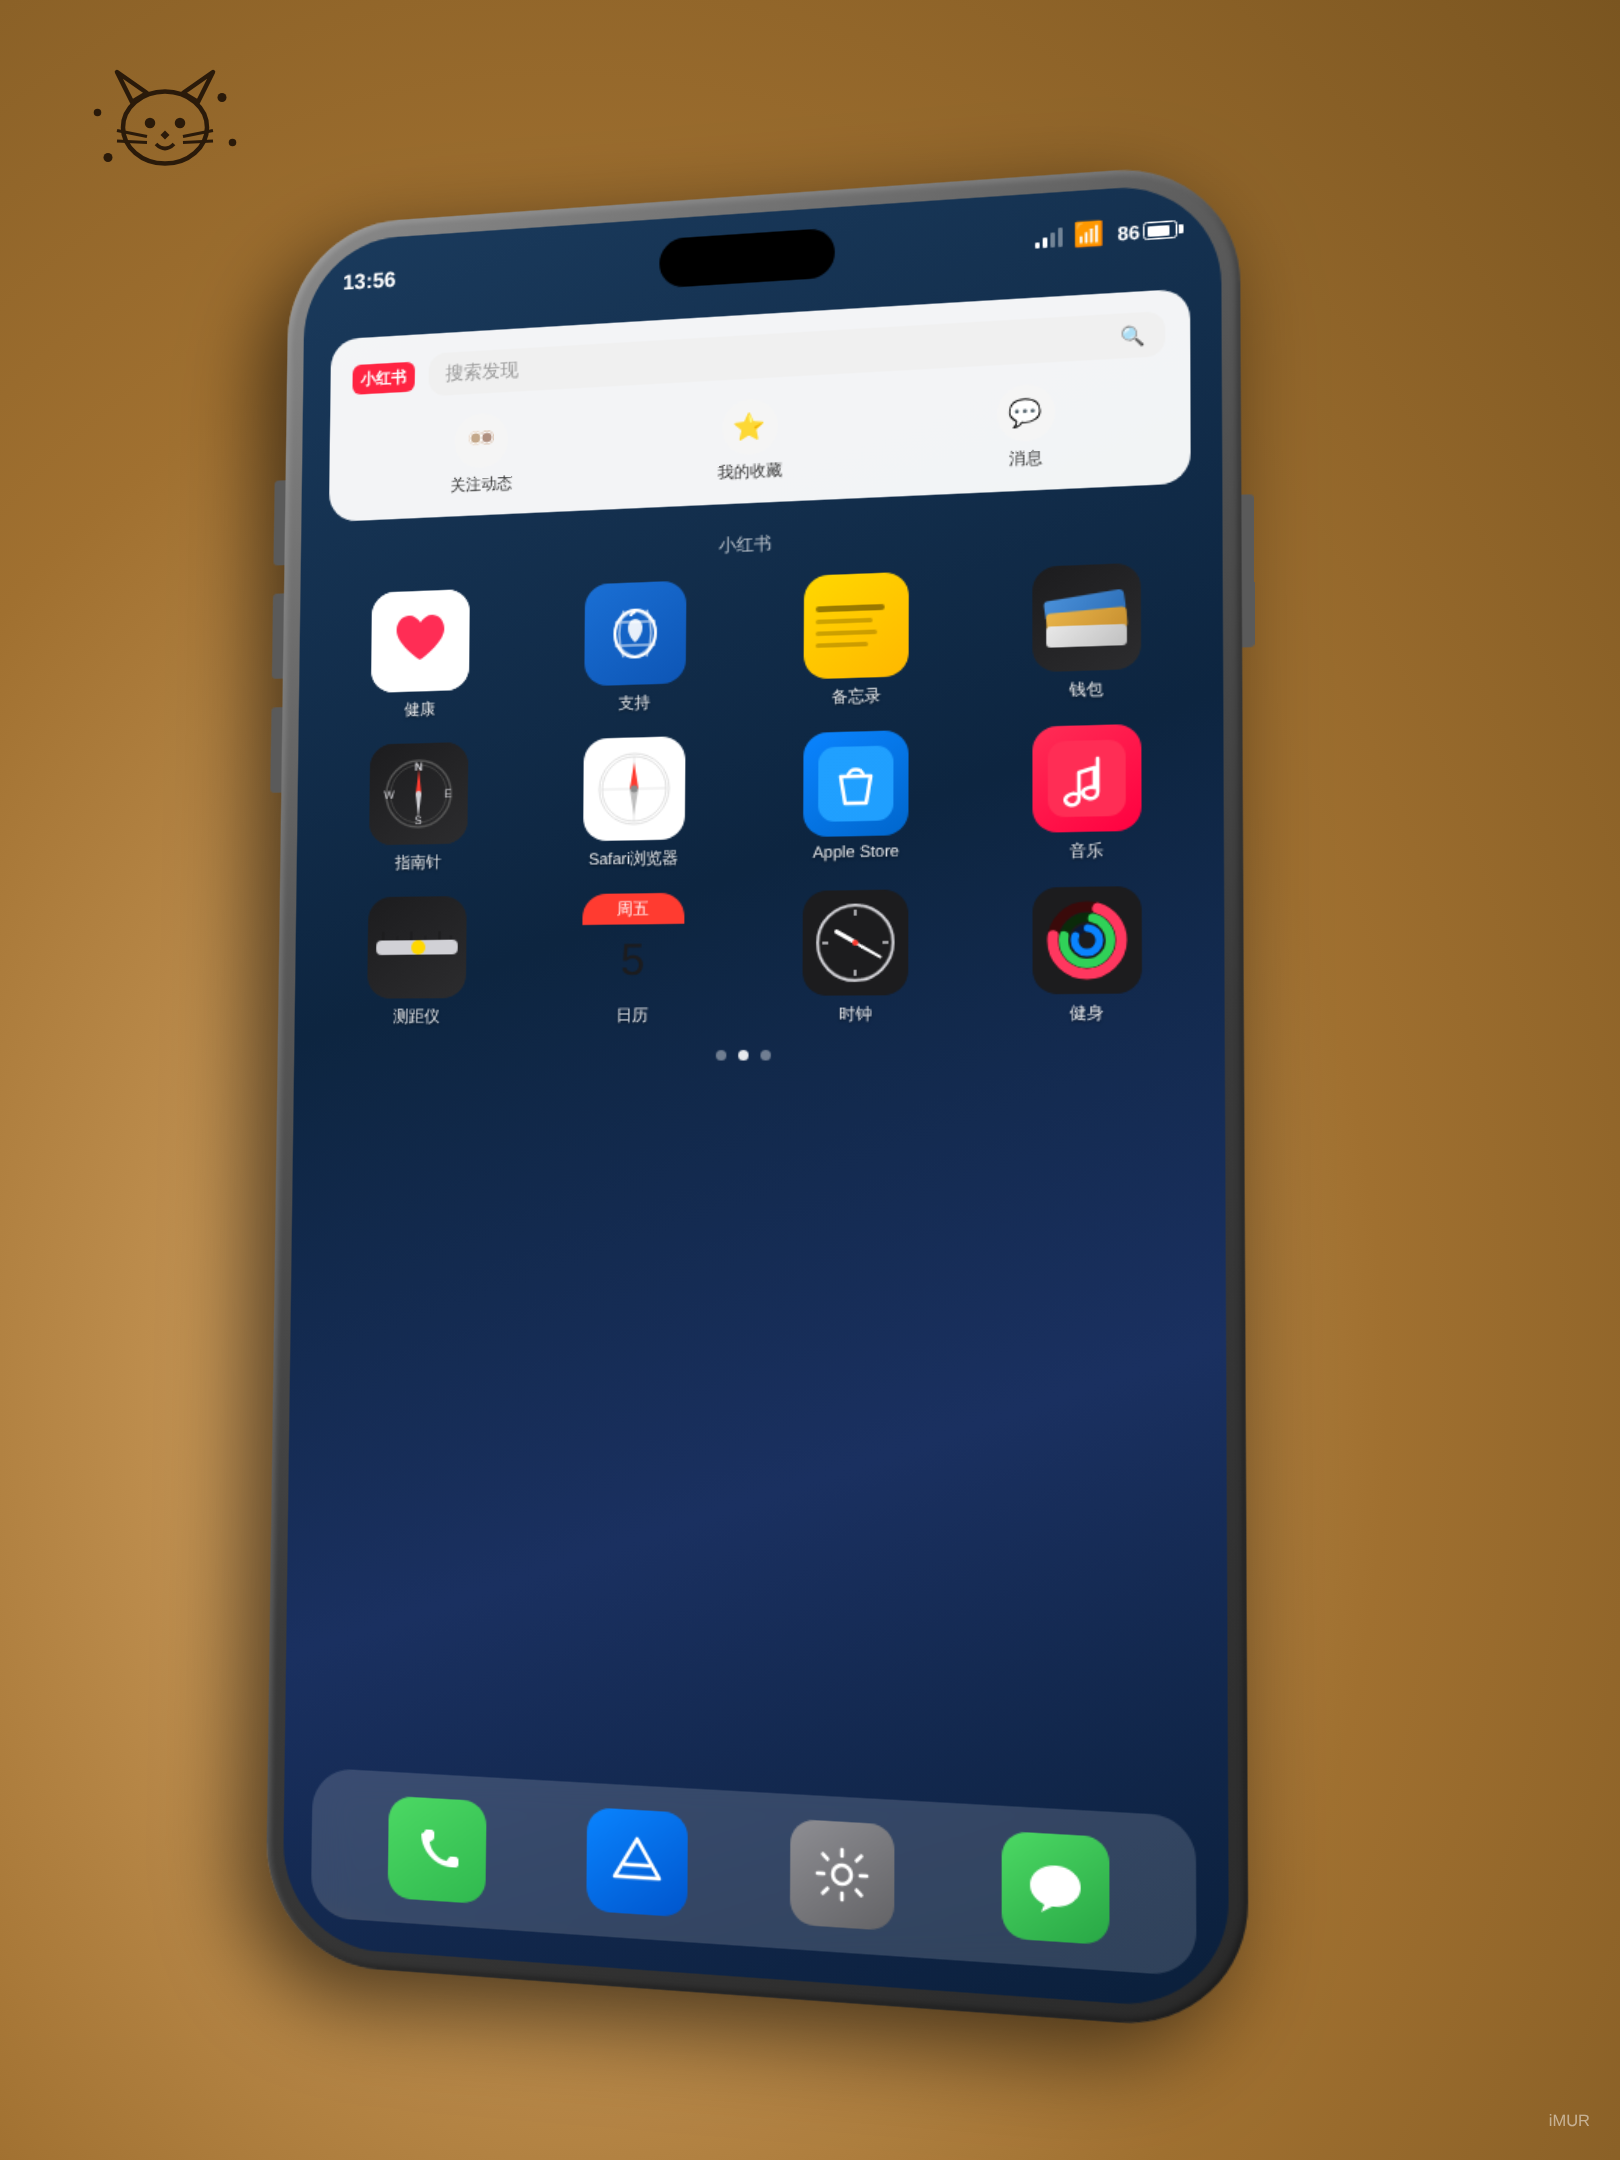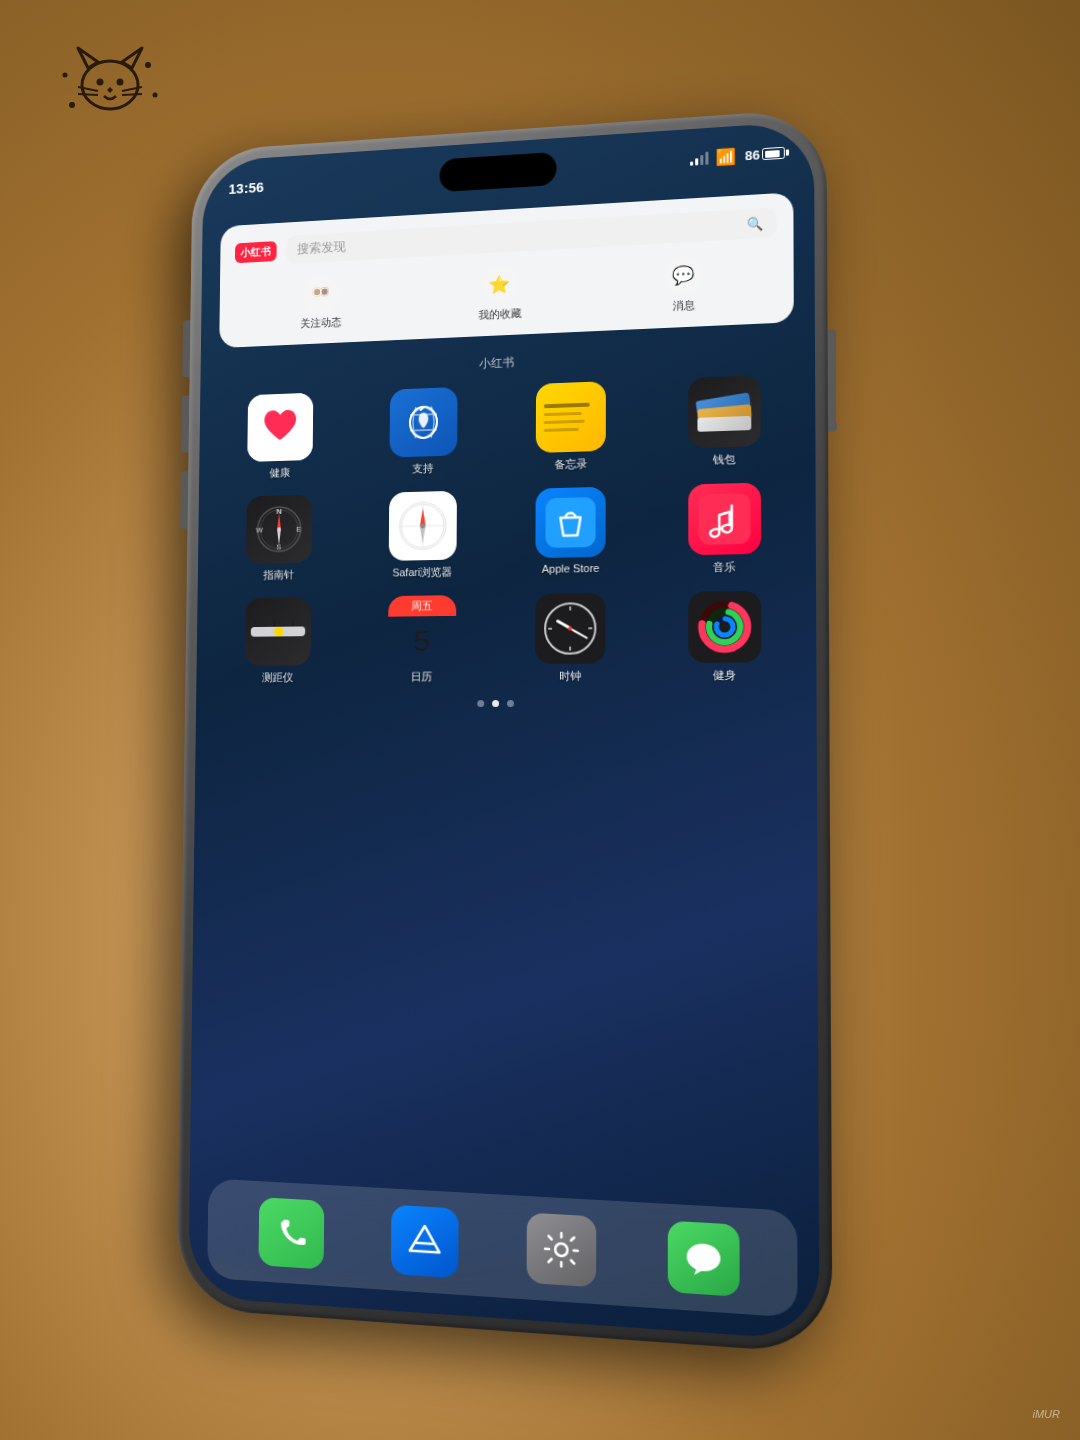--- a/index.html
+++ b/index.html
@@ -730,13 +730,13 @@
           <svg width="40" height="40" viewBox="0 0 40 40">
             <path d="M20 6 C11 6 4 12 4 19 C4 24 7 28 13 31 L11 36 L18 32 C18.5 32 19.3 32 20 32 C29 32 36 26 36 19 C36 12 29 6 20 6Z" fill="white"></path>
           </svg>
         </div>
       </div>
 
     </div>
   </div>
 </div>
 
-<div style="position:absolute;bottom:20px;right:20px;color:rgba(255,255,255,0.5);font-size:11px;font-style:italic;">iMUR</div>
+<div style="position:absolute;bottom:20px;right:20px;color:rgba(255,255,255,0.5);font-size:11px;">iMUR</div>
 
 </body></html>

